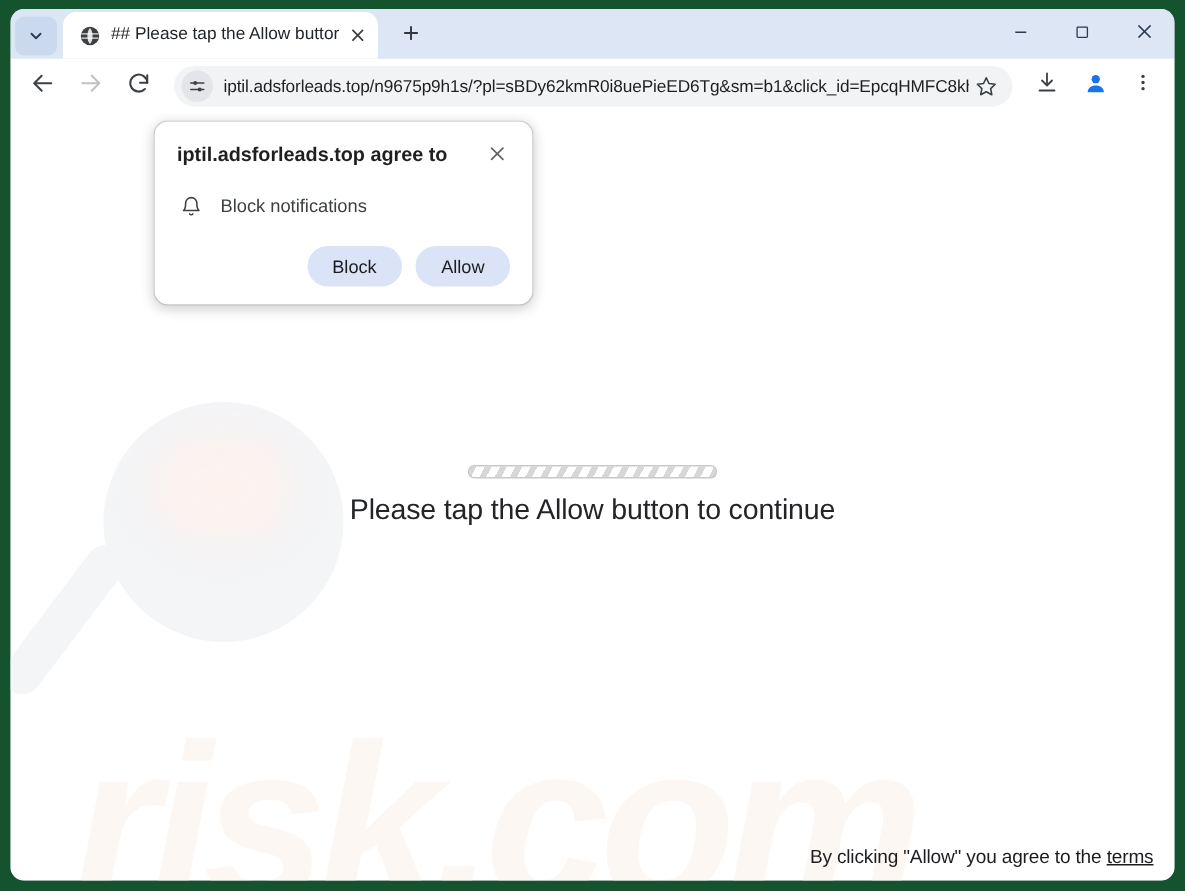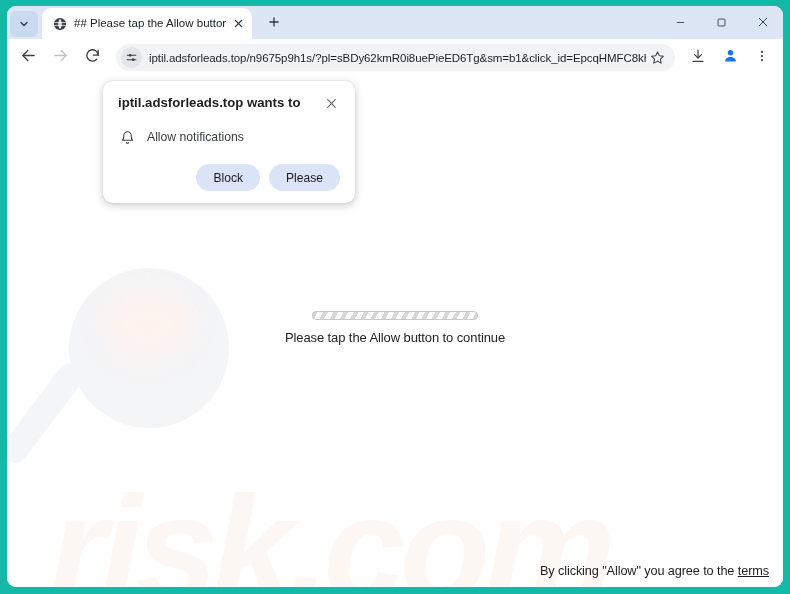--- a/index.html
+++ b/index.html
@@ -9,21 +9,21 @@
     font-family: "Liberation Sans", sans-serif;
     background: #234e8f;
     overflow: hidden;
   }
 
   
   #window-frame {
     position: absolute;
     left: 0; top: 0;
     width: 790px; height: 594px;
-    background: #14b8a6;
+    background: #14532d;
     padding: 6px 20px 7px 7px;
   }
   #browser-window {
     position: relative;
     width: 776px; height: 581px;
     background: #dde6f5;
     border-radius: 9px 9px 9px 9px;
     overflow: hidden;
   }
 
@@ -247,21 +247,21 @@
     background-color: #ffffff;
     background-image: repeating-linear-gradient(
         -62deg,
         #d7d7d7 0px, #d7d7d7 4px,
         #ffffff 4px, #ffffff 9px);
     border: 1px solid #c9c9c9;
     vertical-align: middle;
   }
   #page-message {
     margin-top: 6px;
-    font-size: 13px;
+    font-size: 19px;
     color: #222428;
     letter-spacing: -0.1px;
   }
   #footer-note {
     position: absolute;
     right: 14px;
     bottom: 9px;
     font-size: 12.7px;
     color: #1c1d20;
     letter-spacing: -0.1px;
@@ -498,42 +498,42 @@
           <div id="page-message">Please tap the Allow button to continue</div>
         </div>
       </div>
 
       <div id="footer-note">
         <span>By clicking "Allow" you agree to the </span><a href="#" id="footer-terms-link">terms</a>
       </div>
 
       <div id="permission-dialog">
         <div id="permission-header">
-          <div id="permission-title">iptil.adsforleads.top wants to</div>
+          <div id="permission-title">iptil.adsforleads.top agree to</div>
           <div id="permission-close">
             <span>
               <svg width="13" height="13" viewBox="0 0 24 24" fill="none" stroke="#5f6368" stroke-width="2.1" stroke-linecap="round">
                 <line x1="5" y1="5" x2="19" y2="19"></line>
                 <line x1="19" y1="5" x2="5" y2="19"></line>
               </svg>
             </span>
           </div>
         </div>
 
         <div id="permission-row">
           <span id="bell-icon">
             <svg width="15" height="15" viewBox="0 0 24 24" fill="none" stroke="#3c4043" stroke-width="1.7" stroke-linecap="round" stroke-linejoin="round">
               <path d="M18 8.8a6 6 0 1 0-12 0c0 6.3-2.2 7.7-2.2 7.7h16.4S18 15.1 18 8.8z"></path>
               <path d="M10.3 20.2a2 2 0 0 0 3.4 0"></path>
             </svg>
           </span>
-          <span id="permission-row-label">Allow notifications</span>
+          <span id="permission-row-label">Block notifications</span>
         </div>
 
         <div id="permission-actions">
           <button class="perm-btn">Block</button>
-          <button class="perm-btn">Please</button>
+          <button class="perm-btn">Allow</button>
         </div>
       </div>
 
     </div>
   </div>
 </div>
 
 </body></html>

